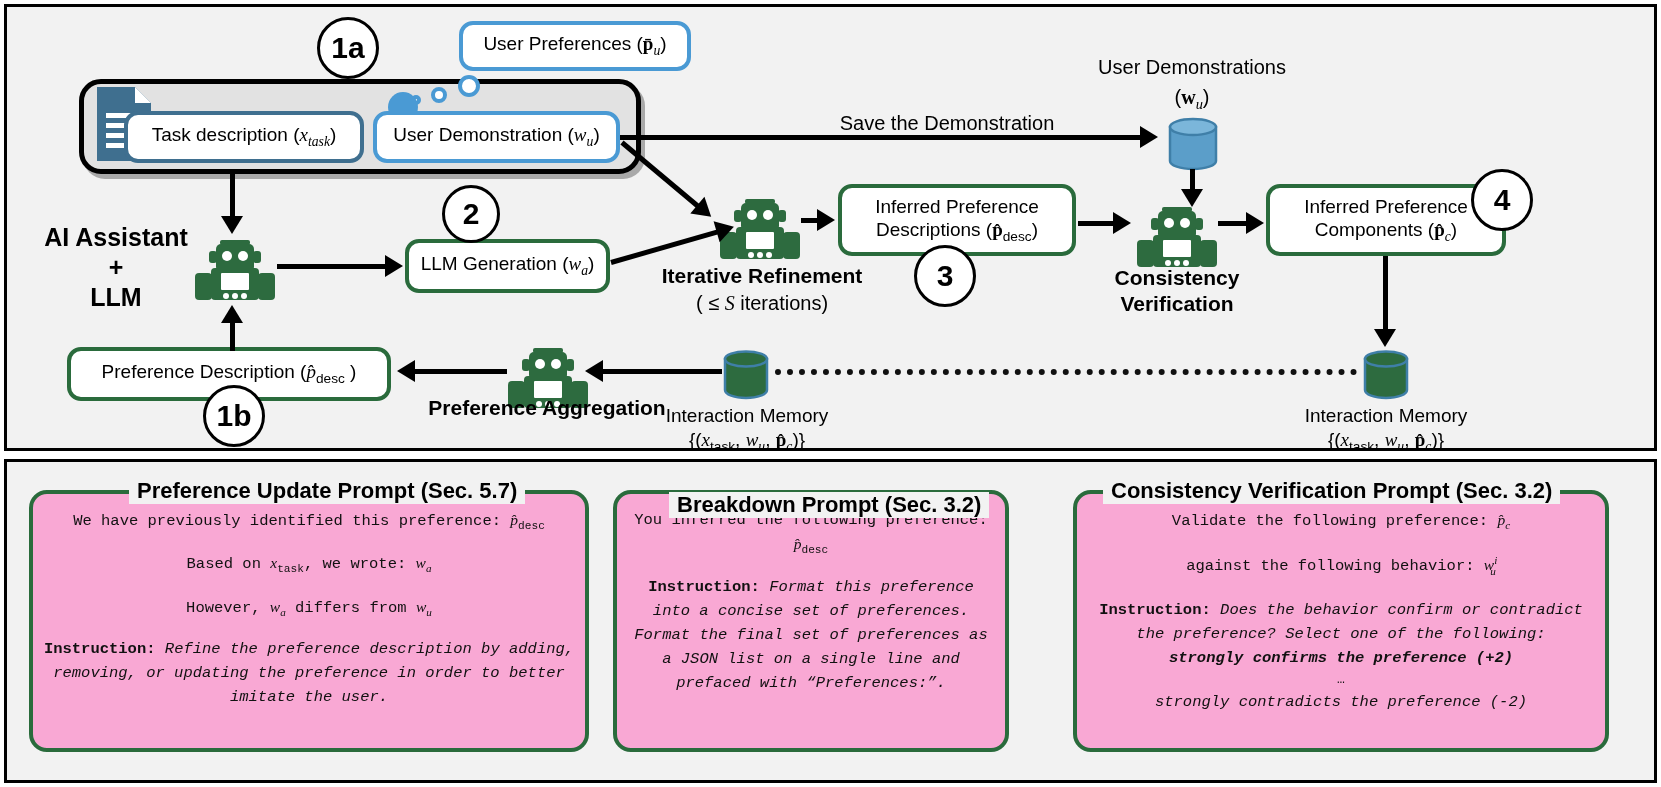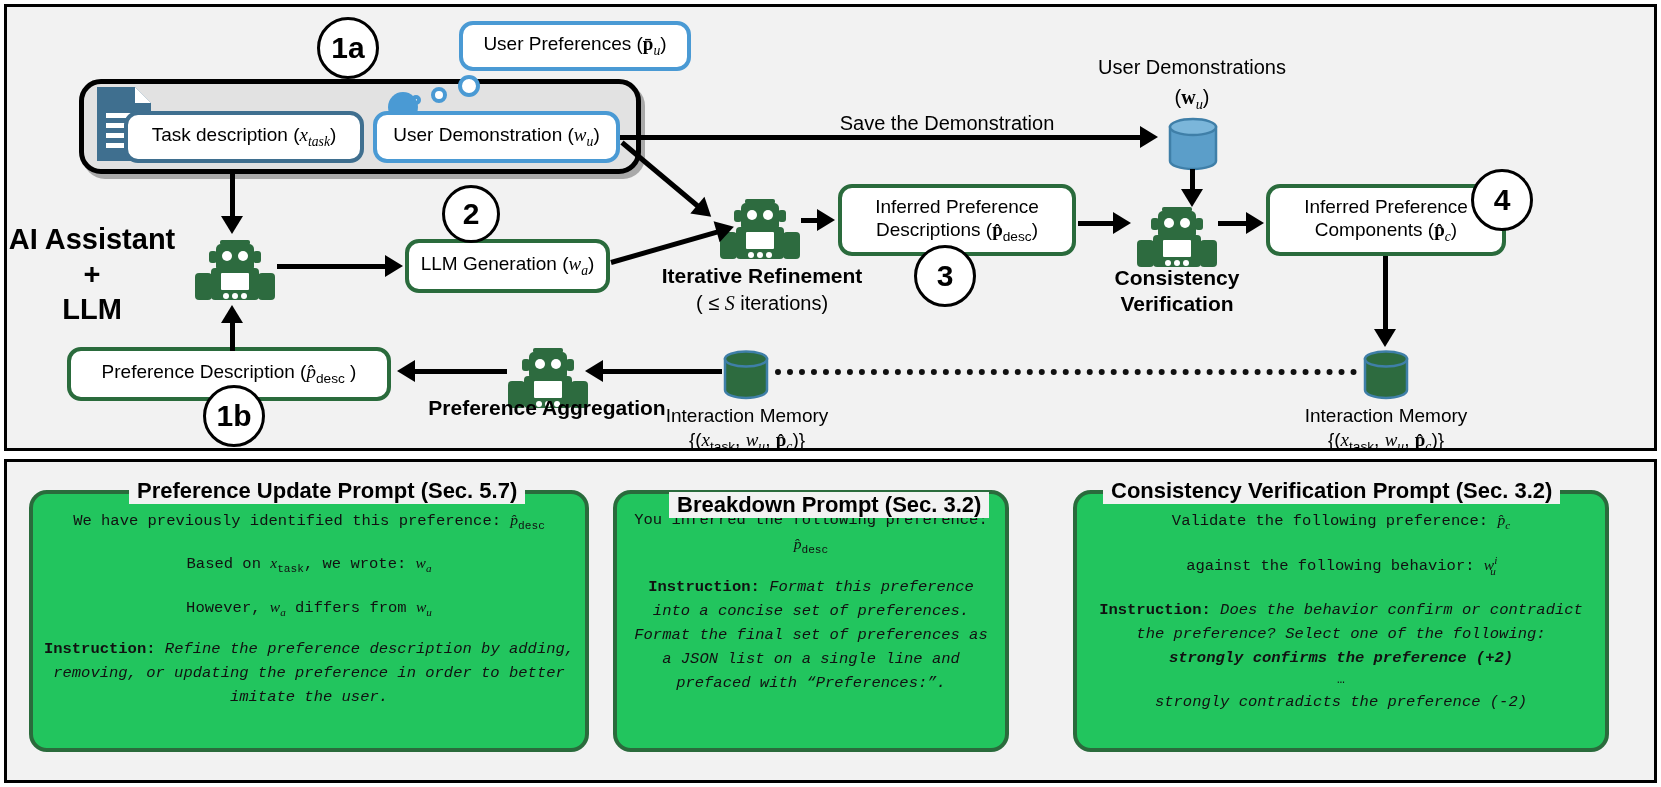--- a/index.html
+++ b/index.html
@@ -55,21 +55,21 @@
   
   .diag{position:absolute;transform-origin:0 50%;height:5px;background:#000;}
   .diag .tip{position:absolute;right:-16px;top:-9px;width:0;height:0;
      border-top:11px solid transparent;border-bottom:11px solid transparent;border-left:18px solid #000;}
 
   
   .robot{position:absolute;}
   .db{position:absolute;}
 
   
-  .prompt{position:absolute;box-sizing:border-box;background:#22c55e;border:4px solid #2a6b3c;
+  .prompt{position:absolute;box-sizing:border-box;background:#f9a8d4;border:4px solid #2a6b3c;
      border-radius:18px;}
   .prompt-title{position:absolute;background:#f2f2f2;padding:0 8px;font-weight:bold;
      font-size:22px;color:#000;white-space:nowrap;z-index:5;}
   .prompt-body{font-family:"Liberation Mono",monospace;font-size:15.5px;color:#111;
      text-align:center;line-height:1.55;padding:14px 10px 8px;}
   .prompt-body .ital{font-style:italic;}
   .prompt-body b{font-weight:bold;text-align:center;}
   .pl{margin:0 0 16px;}
   .pl:last-child{margin-bottom:0;}
   .serif-it{font-family:"Liberation Serif",serif;font-style:italic;}
@@ -119,21 +119,21 @@
       <span>
         <span>User Preferences (</span><b class="serif-bf">p̄</b><sub class="serif-it">u</sub><span>)</span>
       </span>
     </div>
     <div class="bub" id="bub1"></div>
     <div class="bub" id="bub2"></div>
     <div class="bub" id="bub3"></div>
 
     <div class="badge" style="left:310px;top:10px;width:62px;height:62px;">1a</div>
 
-    <div class="lab b" style="left:0;top:215px;width:170px;font-size:29px;">
+    <div class="lab b" style="left:24px;top:215px;width:170px;font-size:25px;">
       <div>AI Assistant</div>
       <div>+</div>
       <div>LLM</div>
     </div>
 
     <svg class="robot" style="left:186px;top:228px;width:82px;height:70px;" viewBox="0 0 82 70">
       <g fill="#2d6b3f">
         <rect x="27" y="5" width="30" height="5" rx="2"></rect>
         <rect x="23" y="9" width="38" height="28" rx="5"></rect>
         <rect x="16" y="16" width="8" height="12" rx="3"></rect>

